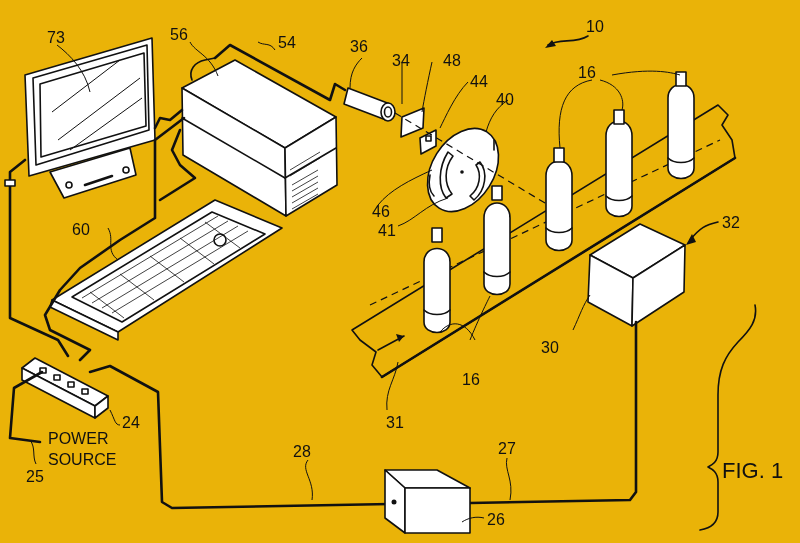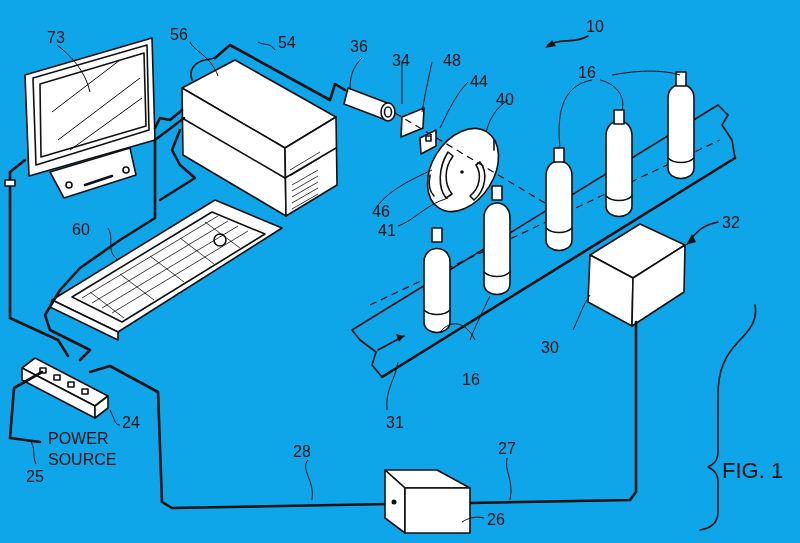--- a/index.html
+++ b/index.html
@@ -1,16 +1,16 @@
 <!DOCTYPE html>
 <html><head>
 <meta charset="utf-8">
 <style>
   html, body { margin:0; padding:0; background:#ffffff; }
-  #canvas { position:relative; width:800px; height:543px; overflow:hidden; background:#0ea5e9; }
+  #canvas { position:relative; width:800px; height:543px; overflow:hidden; background:#eab308; }
   svg { position:absolute; left:0; top:0; }
   .ln { fill:none; stroke:#111; stroke-width:1.6; stroke-linejoin:round; stroke-linecap:round; }
   .thk { fill:none; stroke:#111; stroke-width:2.6; stroke-linejoin:round; stroke-linecap:round; }
   .thin { fill:none; stroke:#111; stroke-width:1; }
   .dash { fill:none; stroke:#111; stroke-width:1.2; stroke-dasharray:7 5; }
   .fillw { fill:#fff; stroke:#111; stroke-width:1.6; stroke-linejoin:round; }
   .hatch { stroke:#111; stroke-width:0.8; }
   .lbl { font-family:"Liberation Sans", sans-serif; font-size:16px; fill:#111; }
   .lbl-big { font-family:"Liberation Sans", sans-serif; font-size:22px; fill:#111; }
 </style>

